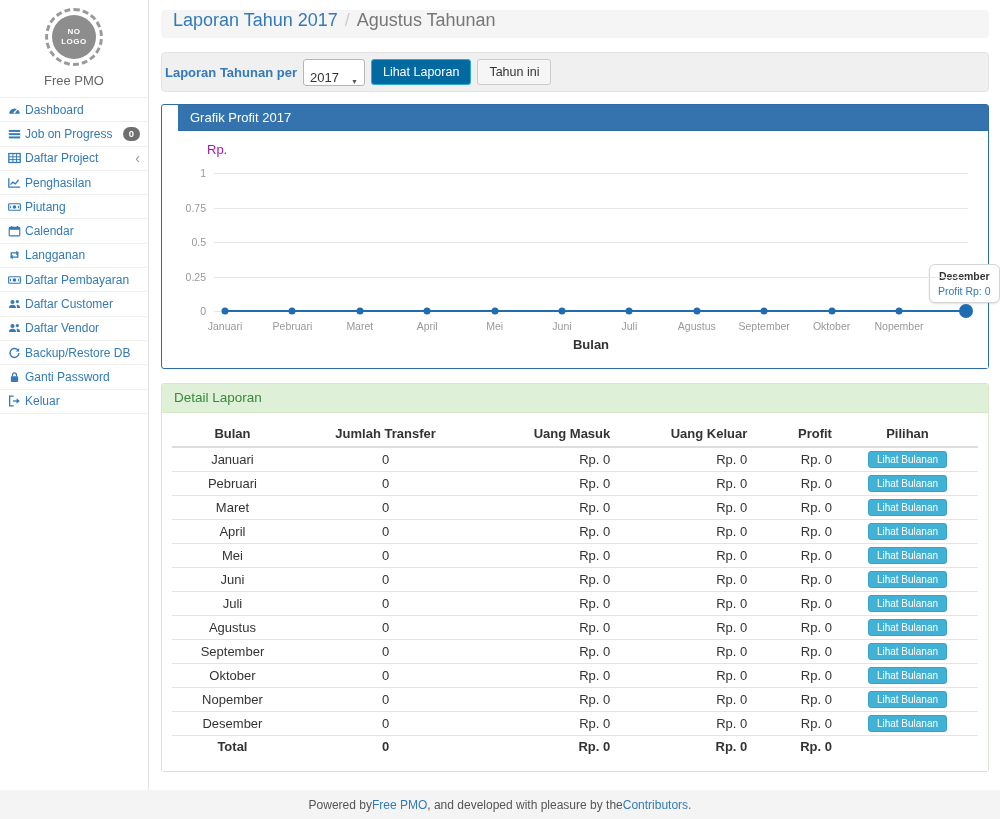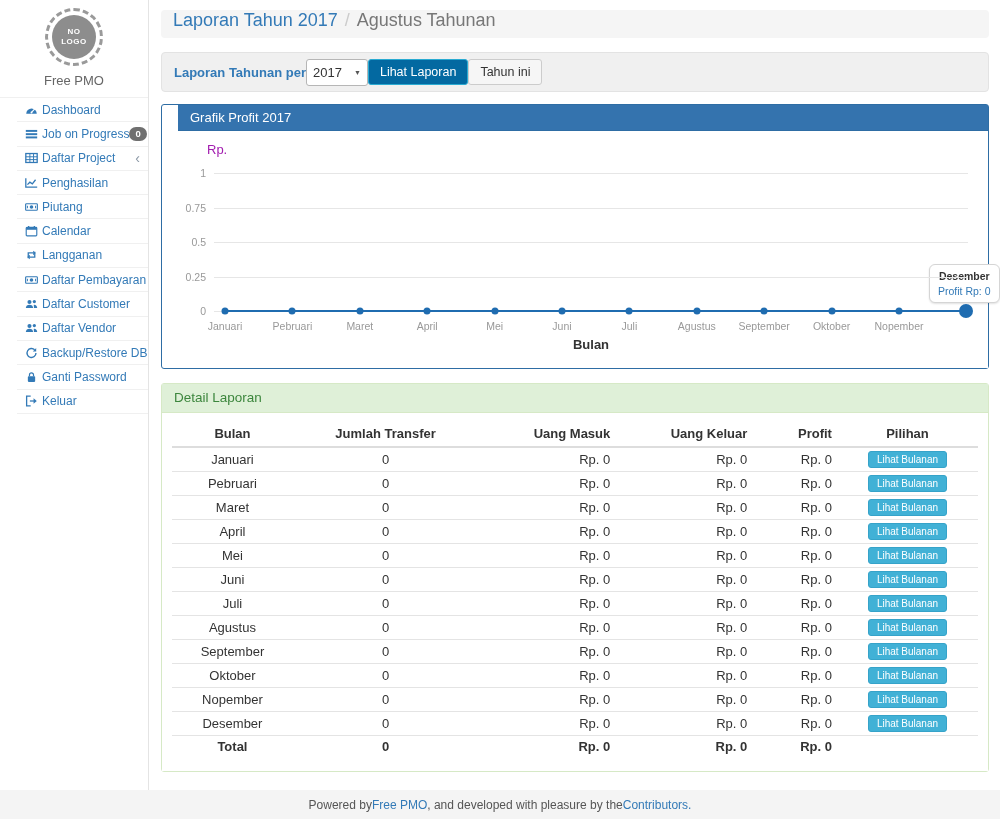--- a/index.html
+++ b/index.html
@@ -14,39 +14,39 @@
   .logo-wrap { padding-top:8px; text-align:center; }
   .logo-circle { width:58px; height:58px; margin:0 auto; border-radius:50%;
                  border:3px dashed #9a9a9a; display:flex; align-items:center; justify-content:center; }
   .logo-inner { width:44px; height:44px; border-radius:50%; background:#8d8d8d;
                 display:flex; align-items:center; justify-content:center; }
   .logo-inner span { color:#fff; font-size:8px; font-weight:bold; letter-spacing:.5px;
                      width:30px; text-align:center; line-height:1.25; }
   .brand { margin-top:7px; color:#666; font-size:13px; }
   .nav { list-style:none; margin-top:9px; border-top:1px solid #f0f0f0; }
   .nav li { display:flex; align-items:center; height:24.3px; padding:0 8px;
-            border-bottom:1px solid #f0f0f0; color:#337ab7; font-size:12px; cursor:pointer;margin-left:17px; }
+            border-bottom:1px solid #f0f0f0; color:#337ab7; font-size:12px; cursor:pointer; }
   .nav li .ic { width:17px; height:13px; display:inline-flex; align-items:center; color:#337ab7; flex:none; }
   .nav li .ic svg { width:13px; height:12px; }
   .nav li .lbl { white-space:nowrap; }
   .badge { margin-left:auto; background:#6f6f6f; color:#fff; font-size:9.5px; font-weight:bold;
            border-radius:9px; padding:2px 6px; line-height:1; }
   .chev { margin-left:auto; color:#8a97a5; font-size:14px; line-height:1; }
   
   .main { position:absolute; left:149px; top:0; width:851px; height:790px; background:#fff; }
   .breadcrumb { margin:10px 11px 0 12px; height:28px; background:#f5f5f5; border-radius:4px;
                 display:flex; padding:0 12px; font-size:18px; }
   .breadcrumb a { color:#337ab7; text-decoration:none; }
   .breadcrumb .sep { color:#ccc; margin:0 7px; }
   .breadcrumb .cur { color:#777; }
   .well { margin:14px 11px 0 12px; height:40px; background:#f0f0f0; border:1px solid #e3e3e3;
-          border-radius:4px; display:flex; align-items:center; gap:0; padding:0 12px; }
+          border-radius:4px; display:flex; align-items:center; gap:6px; padding:0 3px; }
   .well .flabel { color:#337ab7; font-weight:bold; font-size:13px; }
   .select-box { width:62px; height:27px; background:#fff; border:1px solid #b6b6b6; border-radius:3px;
-                display:flex; align-items:center; justify-content:space-between; padding:0 6px;
+                display:flex; align-items:flex-end; justify-content:space-between; padding:0 6px;
                 font-size:13px; color:#333; cursor:pointer; }
   .select-box .arr { font-size:7px; color:#555; }
   .btn { border-radius:3px; font-size:12.5px; padding:5px 11px; cursor:pointer;
          font-family:"Liberation Sans", sans-serif; }
   .btn-info { background:#0369a1; border:1px solid #2aabd2; color:#fff; }
   .btn-default { background:#f6f6f6; border:1px solid #ccc; color:#333; }
   
   .panel { margin:0 11px 0 12px; border-radius:3px; }
   .panel-chart { margin-top:12px; height:265px; border:1px solid #2e6da4;padding-left:16px; }
   .panel-chart .p-head { height:26px; background:#3473ae; color:#fff; font-size:13px;

